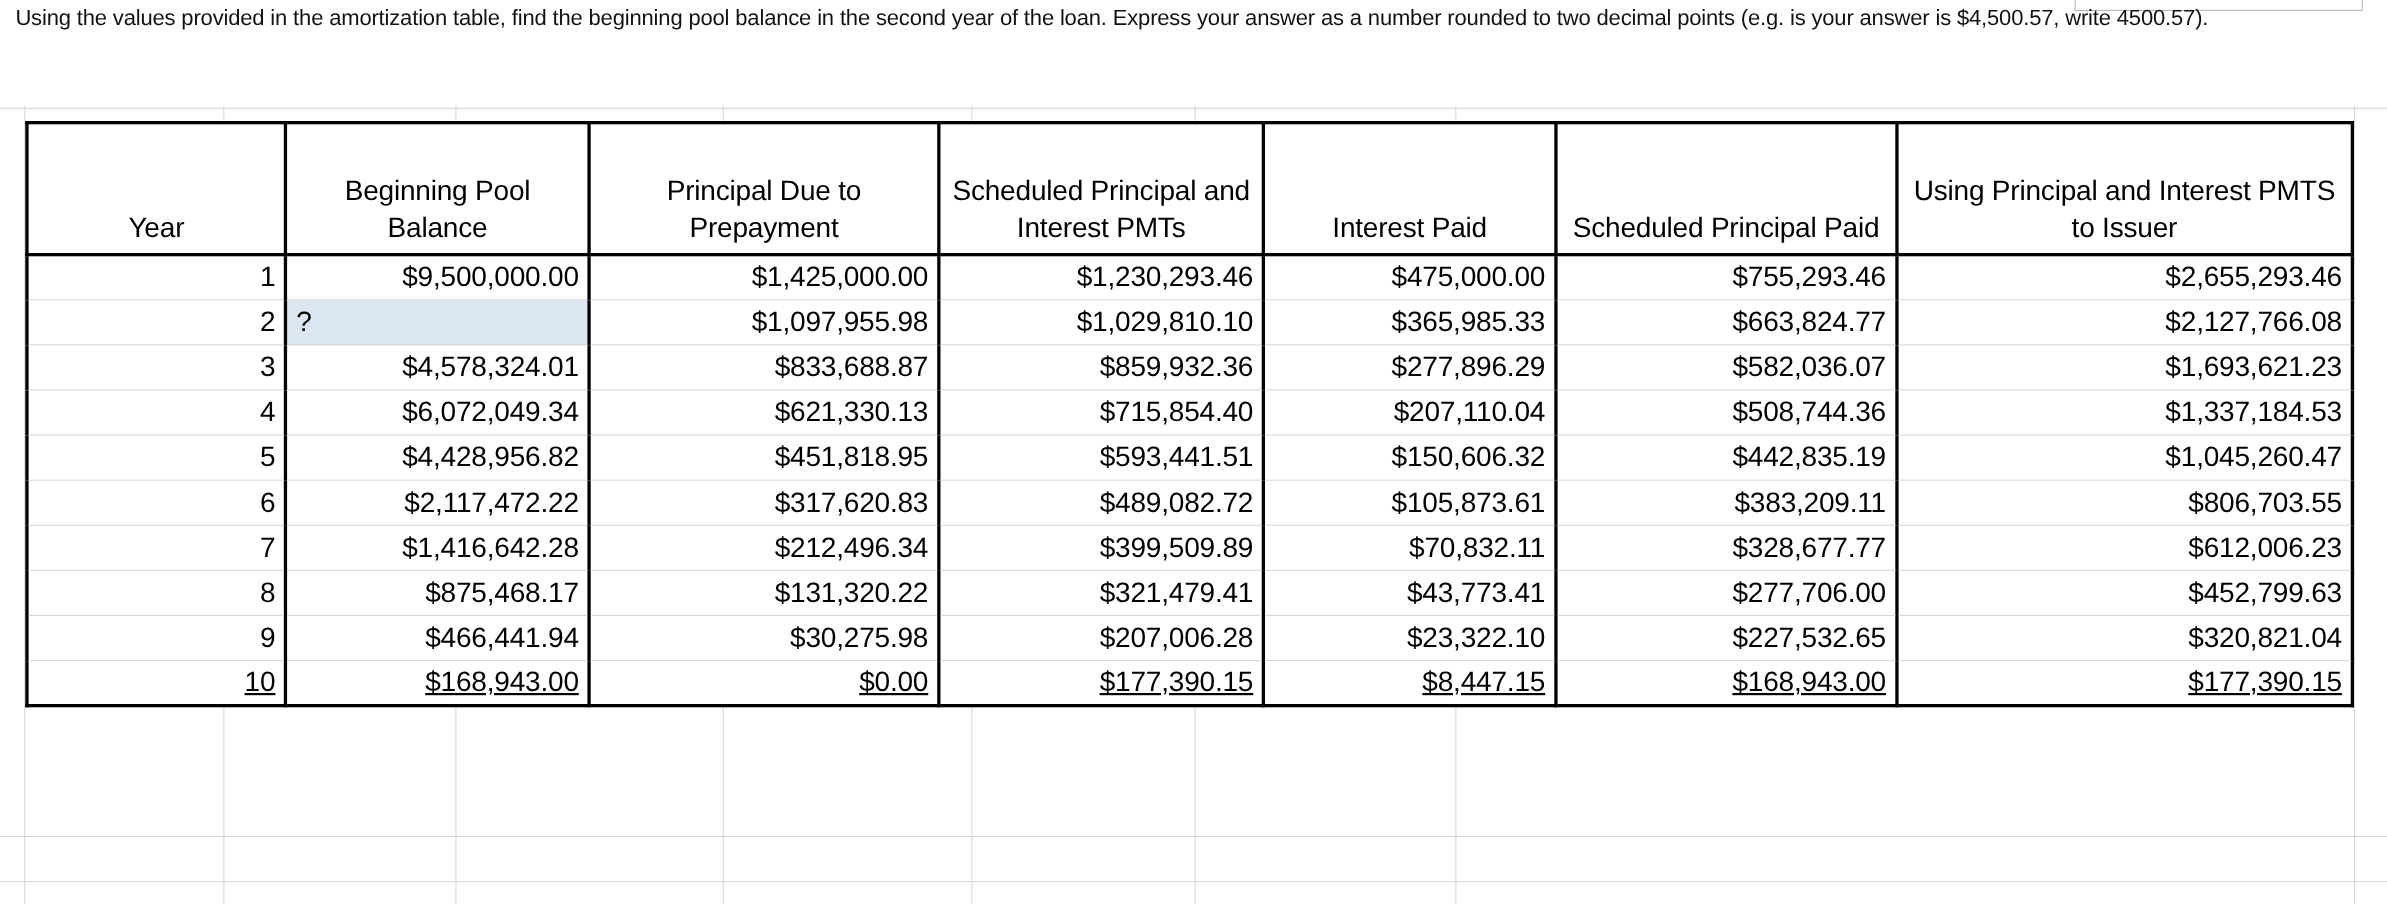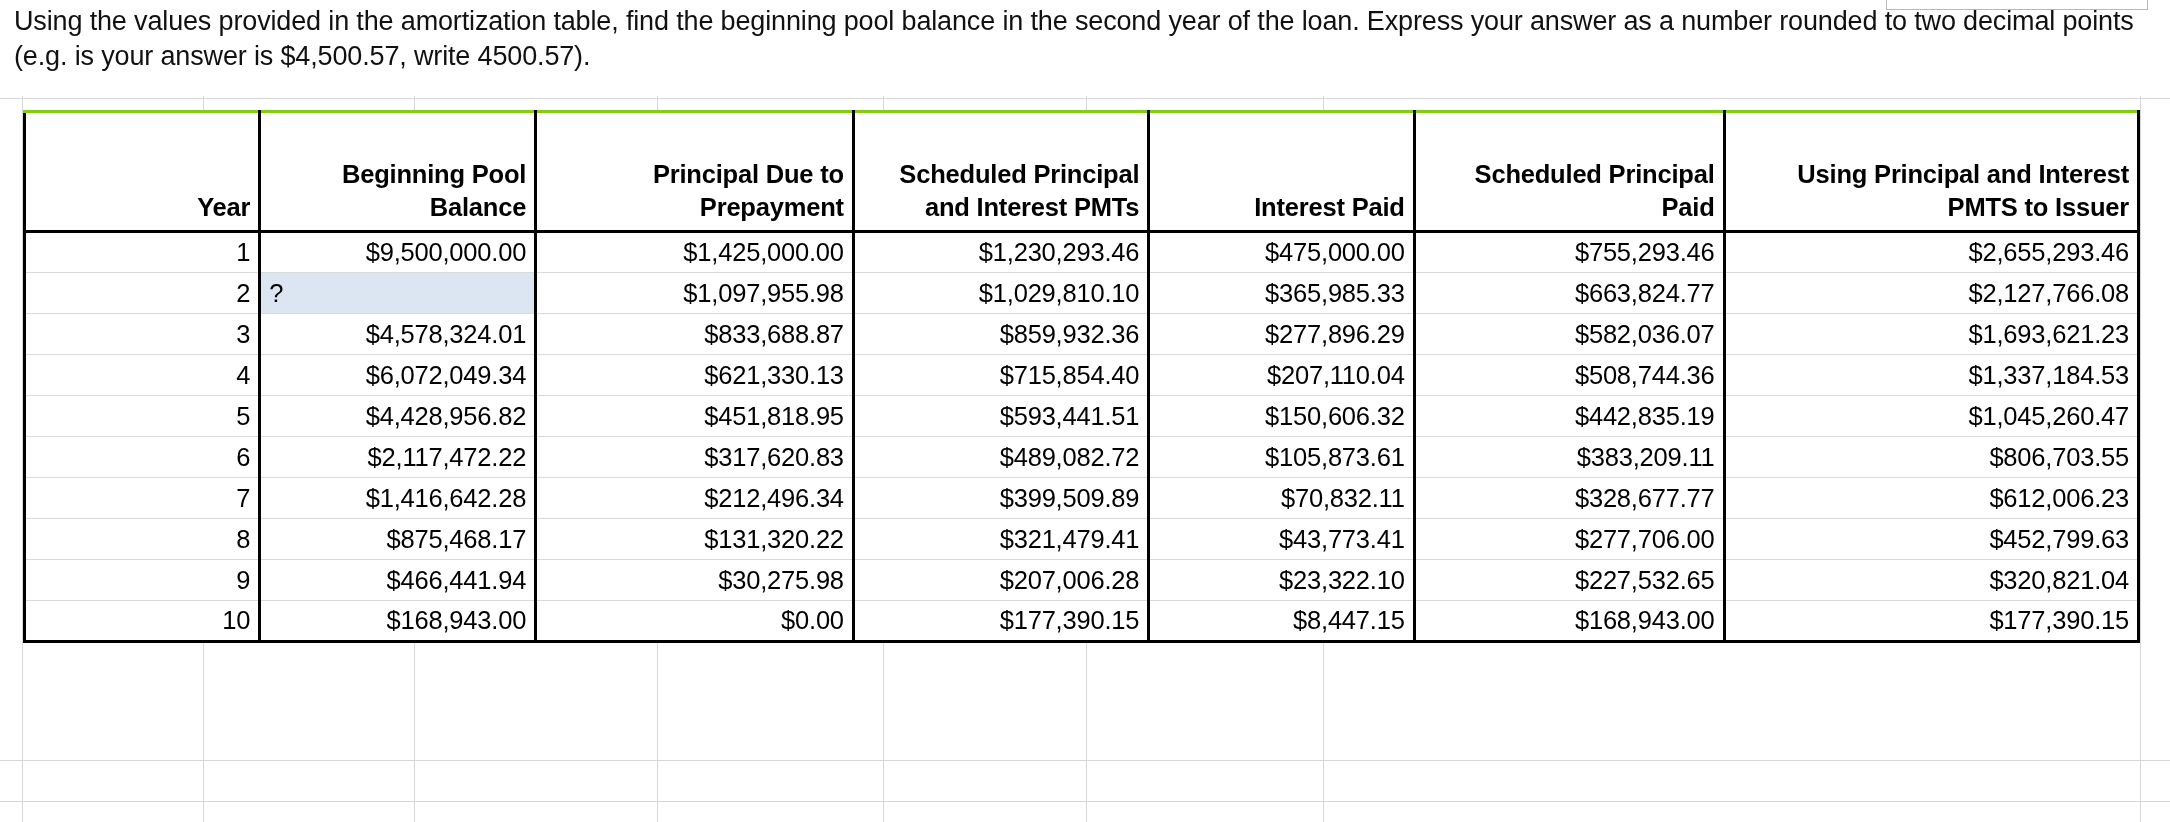--- a/index.html
+++ b/index.html
@@ -28,21 +28,21 @@
     background: #ffffff;
     box-sizing: border-box;
   }
 
   
   .prompt {
     position: absolute;
     top: 4px;
     left: 14px;
     width: 2140px;
-    font-size: 27px;
+    font-size: 20px;
     line-height: 1.30;
     letter-spacing: -0.15px;
     color: #111111;
   }
 
   
   .sheet-grid {
     position: absolute;
     left: 0;
     top: 96px;
@@ -81,42 +81,43 @@
   table.amort th,
   table.amort td {
     border-left: 3px solid #000000;
     border-right: 3px solid #000000;
     padding: 0 8px;
     box-sizing: border-box;
     font-size: 25.5px;
     letter-spacing: -0.2px;
   }
   table.amort thead th {
-    border-top: 3px solid #84cc16;
+    border-top: 3px solid #000000;
     border-bottom: 3px solid #000000;
-    font-weight: bold;
-    text-align: right;
+    font-weight: normal;
+    text-align: center;
     vertical-align: bottom;
     height: 120px;
     line-height: 1.30;
     padding-bottom: 6px;
   }
   table.amort tbody td {
     height: 41px;
     text-align: right;
     vertical-align: middle;
     border-top: 1px solid #d9d9d9;
     border-bottom: 1px solid #d9d9d9;
     white-space: nowrap;
   }
   table.amort tbody tr:first-child td {
     border-top: none;
   }
   table.amort tbody tr:last-child td {
     border-bottom: 3px solid #000000;
+    text-decoration: underline;
   }
   table.amort td.cell-missing {
     text-align: left;
     background: #dce6f2;
   }
 
   
   col.c-year  { width: 180px; }
   col.c-bpb   { width: 211px; }
   col.c-pdp   { width: 243px; }

